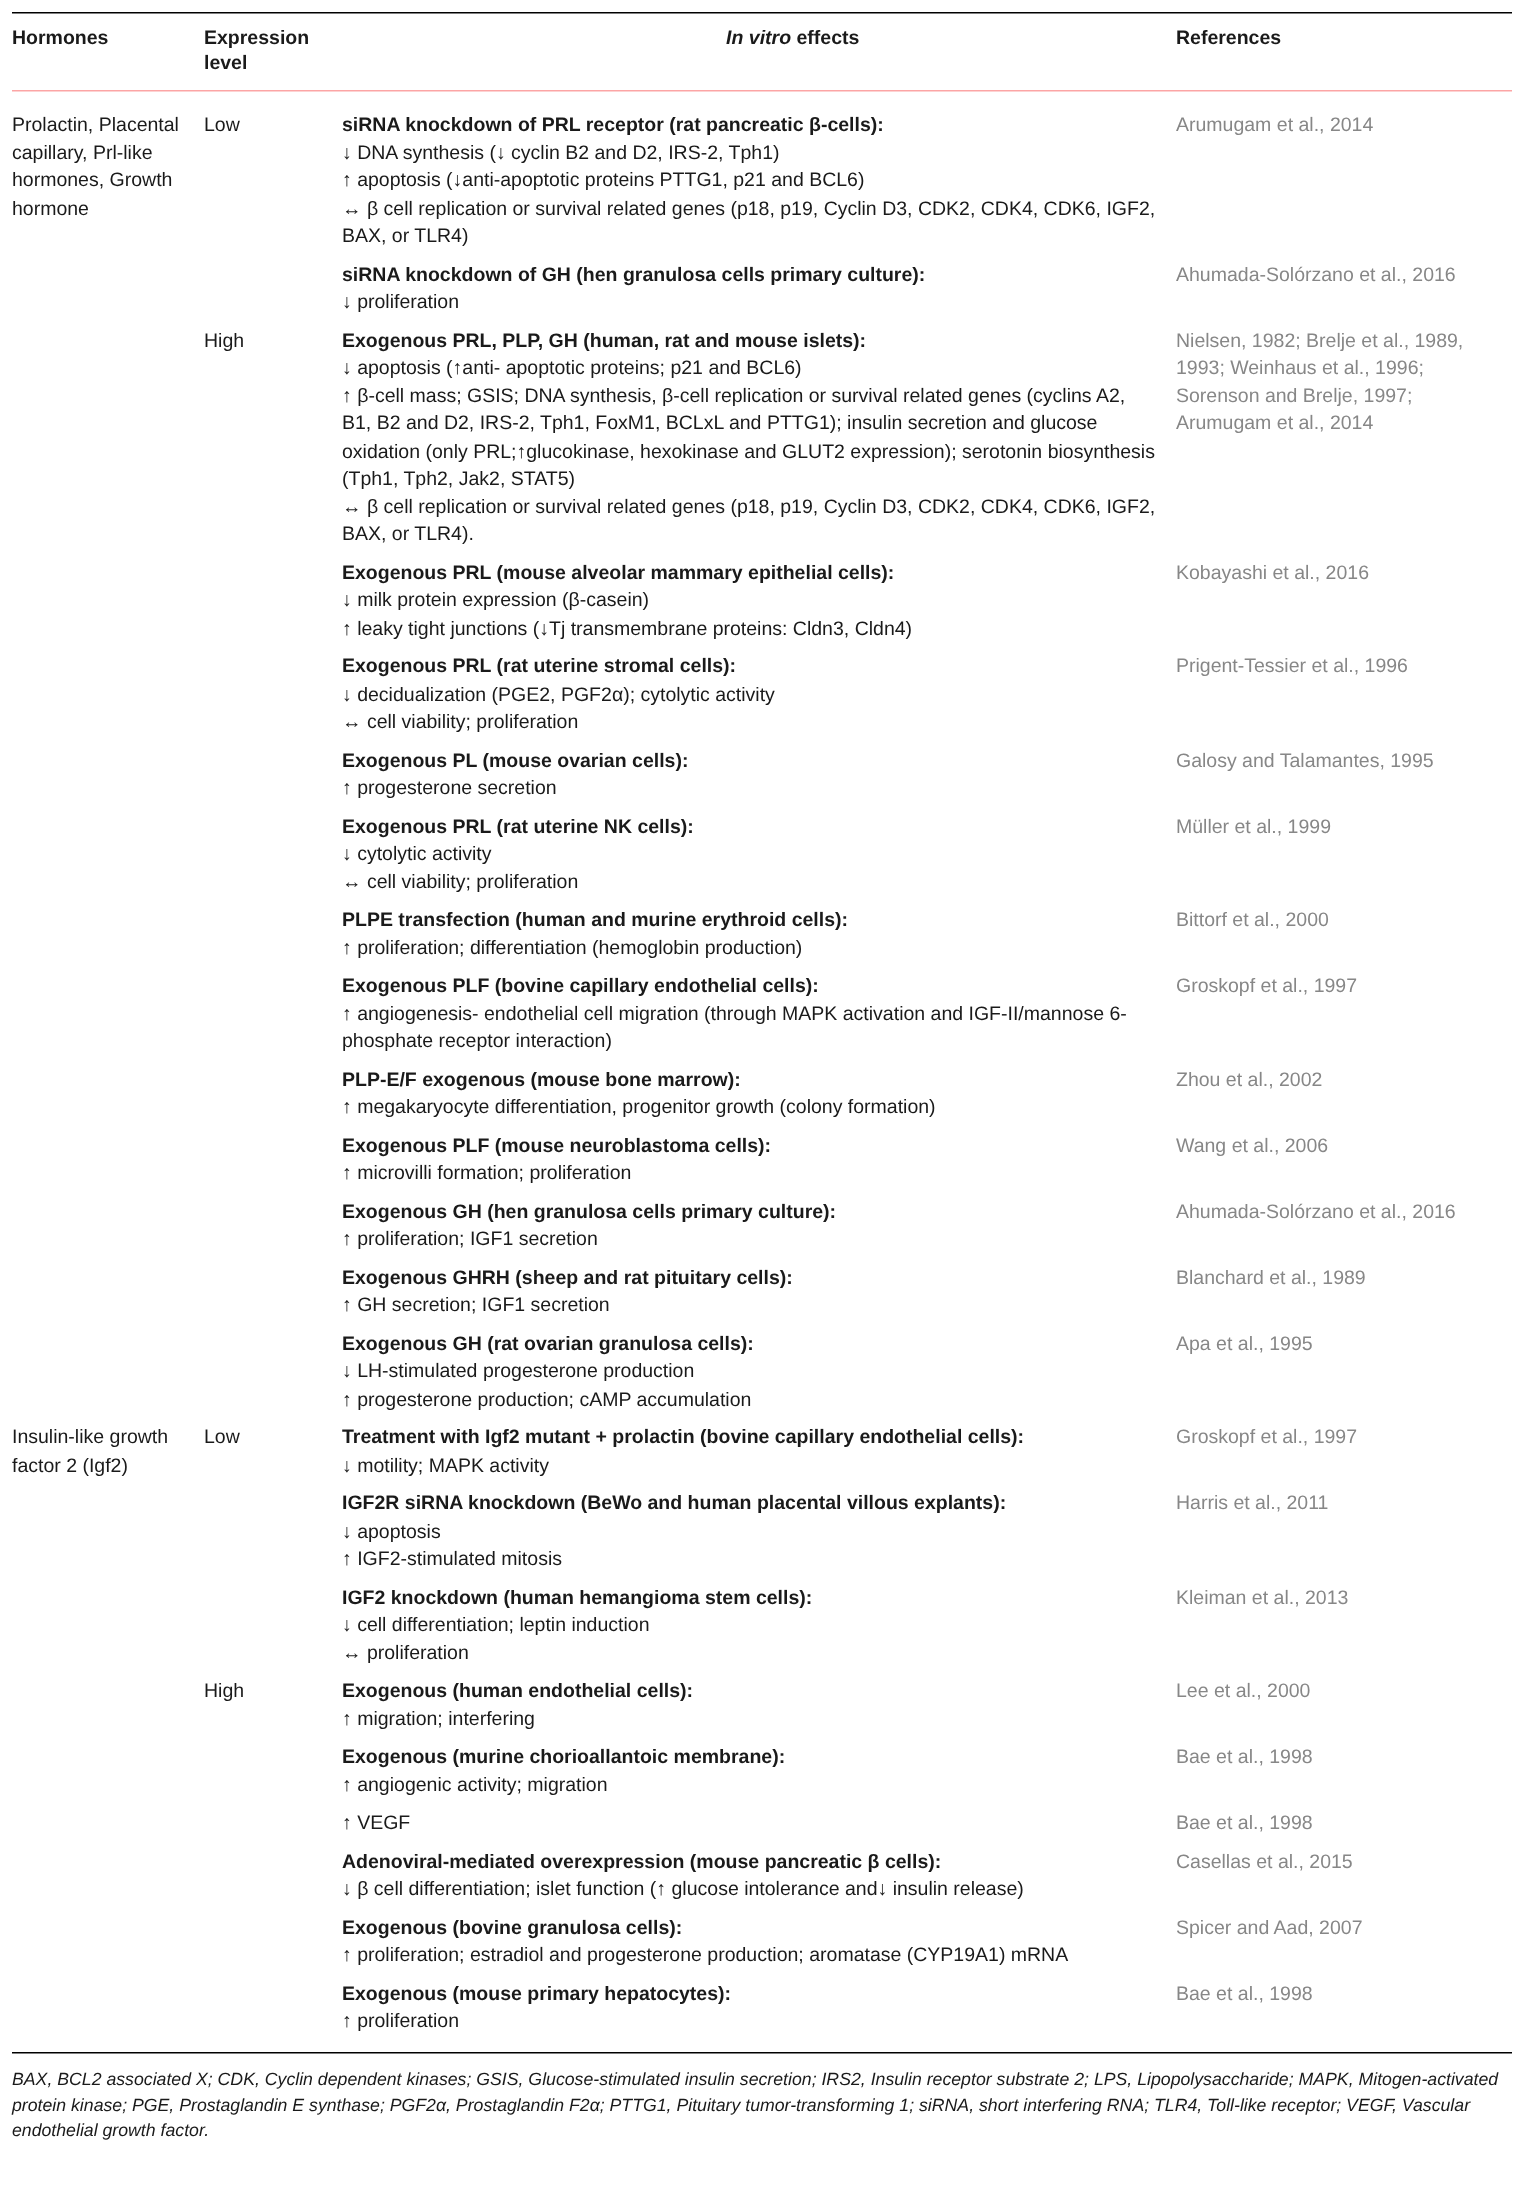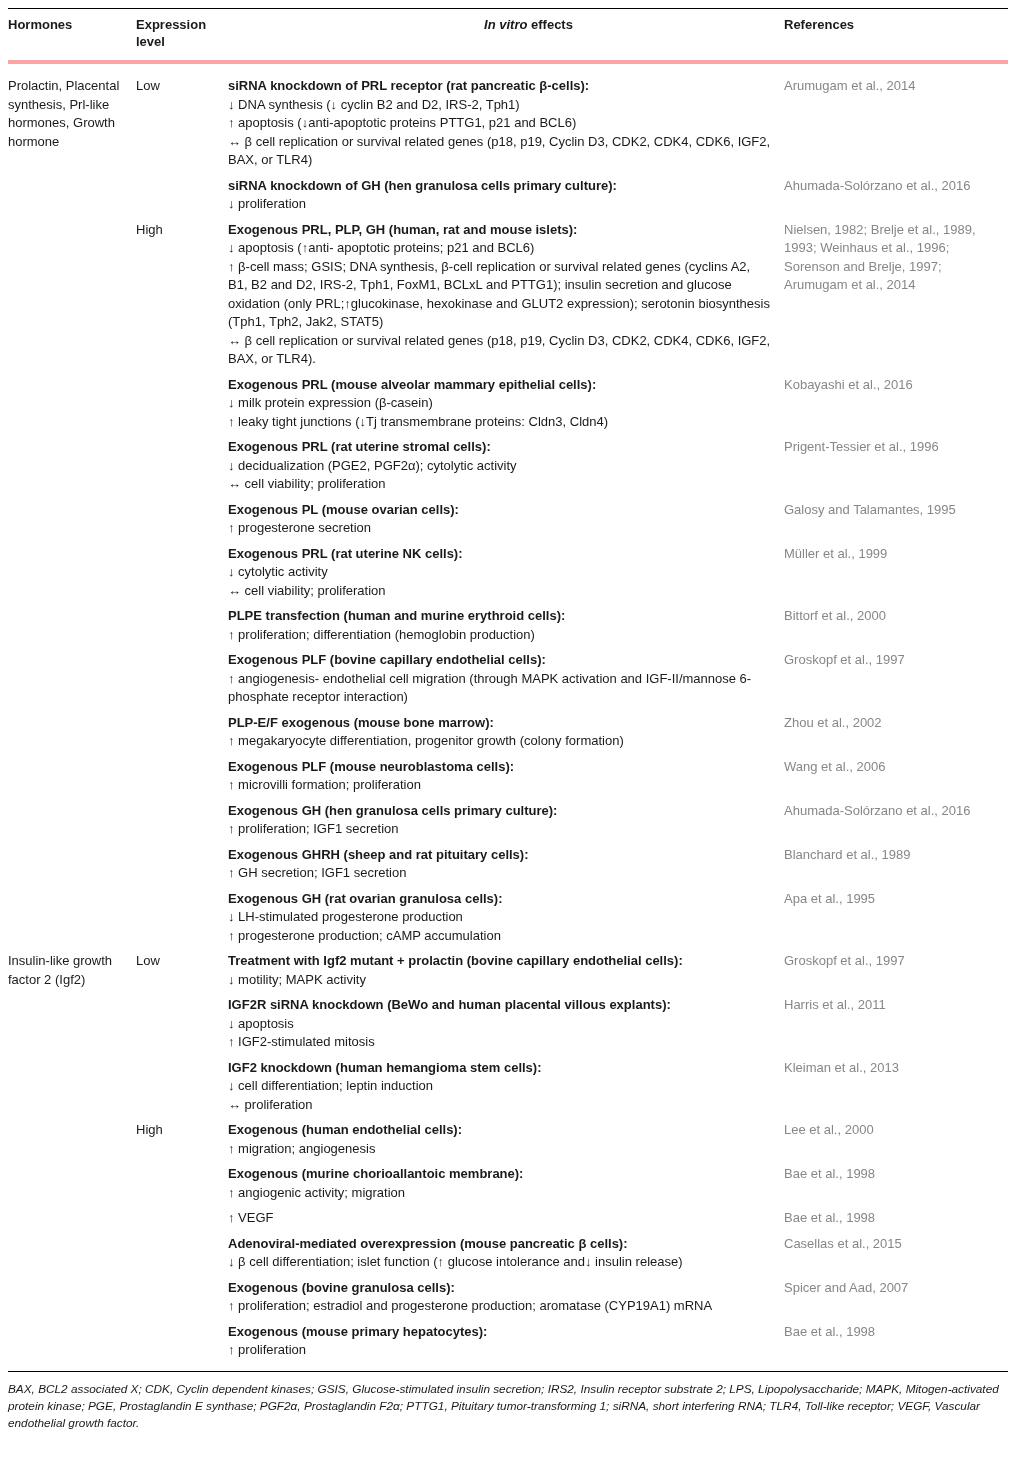--- a/index.html
+++ b/index.html
@@ -8,21 +8,21 @@
     width: 1016px;
     min-height: 1473px;
     font-family: "Liberation Sans", sans-serif;
     color: #1a1a1a;
   }
   .page { padding: 8px 8px 20px 8px; }
   .table { border-top: 1px solid #000; }
   .thead {
     display: grid;
     grid-template-columns: 128px 92px 556px 1fr;
-    border-bottom: 4px solid #fca5a5;
+    border-bottom: 1px solid #fca5a5;
     padding: 7px 0 10px 0;
   }
   .th { font-weight: bold; font-size: 13px; line-height: 17px; padding-right: 10px; }
   .th.center { text-align: center; padding-right: 0; }
   .th .it { font-style: italic; margin-left: 45px; }
   #tbody { padding: 13px 0 4px 0; border-bottom: 1px solid #000; }
   .row {
     display: grid;
     grid-template-columns: 128px 92px 556px 1fr;
     margin-bottom: 7px;
@@ -44,21 +44,21 @@
 <div class="page">
   <div class="table">
     <div class="thead">
       <div class="th">Hormones</div>
       <div class="th">Expression level</div>
       <div class="th center"><span class="it">In vitro</span><span> effects</span></div>
       <div class="th">References</div>
     </div>
     <div id="tbody">
         <div class="row">
-          <div class="cell">Prolactin, Placental synthesis, Prl-like hormones, Growth hormone</div>
+          <div class="cell">Prolactin, Placental capillary, Prl-like hormones, Growth hormone</div>
           <div class="cell">Low</div>
           <div class="cell">
             <div class="entry-title">siRNA knockdown of PRL receptor (rat pancreatic β-cells):</div>
             <div class="entry-line">↓ DNA synthesis (↓ cyclin B2 and D2, IRS-2, Tph1)</div>
             <div class="entry-line">↑ apoptosis (↓anti-apoptotic proteins PTTG1, p21 and BCL6)</div>
             <div class="entry-line">↔ β cell replication or survival related genes (p18, p19, Cyclin D3, CDK2, CDK4, CDK6, IGF2, BAX, or TLR4)</div>
           </div>
           <div class="cell ref">Arumugam et al., 2014</div>
         </div>
         <div class="row">
@@ -211,21 +211,21 @@
             <div class="entry-line">↓ cell differentiation; leptin induction</div>
             <div class="entry-line">↔ proliferation</div>
           </div>
           <div class="cell ref">Kleiman et al., 2013</div>
         </div>
         <div class="row">
           <div class="cell"></div>
           <div class="cell">High</div>
           <div class="cell">
             <div class="entry-title">Exogenous (human endothelial cells):</div>
-            <div class="entry-line">↑ migration; angiogenesis</div>
+            <div class="entry-line">↑ migration; interfering</div>
           </div>
           <div class="cell ref">Lee et al., 2000</div>
         </div>
         <div class="row">
           <div class="cell"></div>
           <div class="cell"></div>
           <div class="cell">
             <div class="entry-title">Exogenous (murine chorioallantoic membrane):</div>
             <div class="entry-line">↑ angiogenic activity; migration</div>
           </div>

